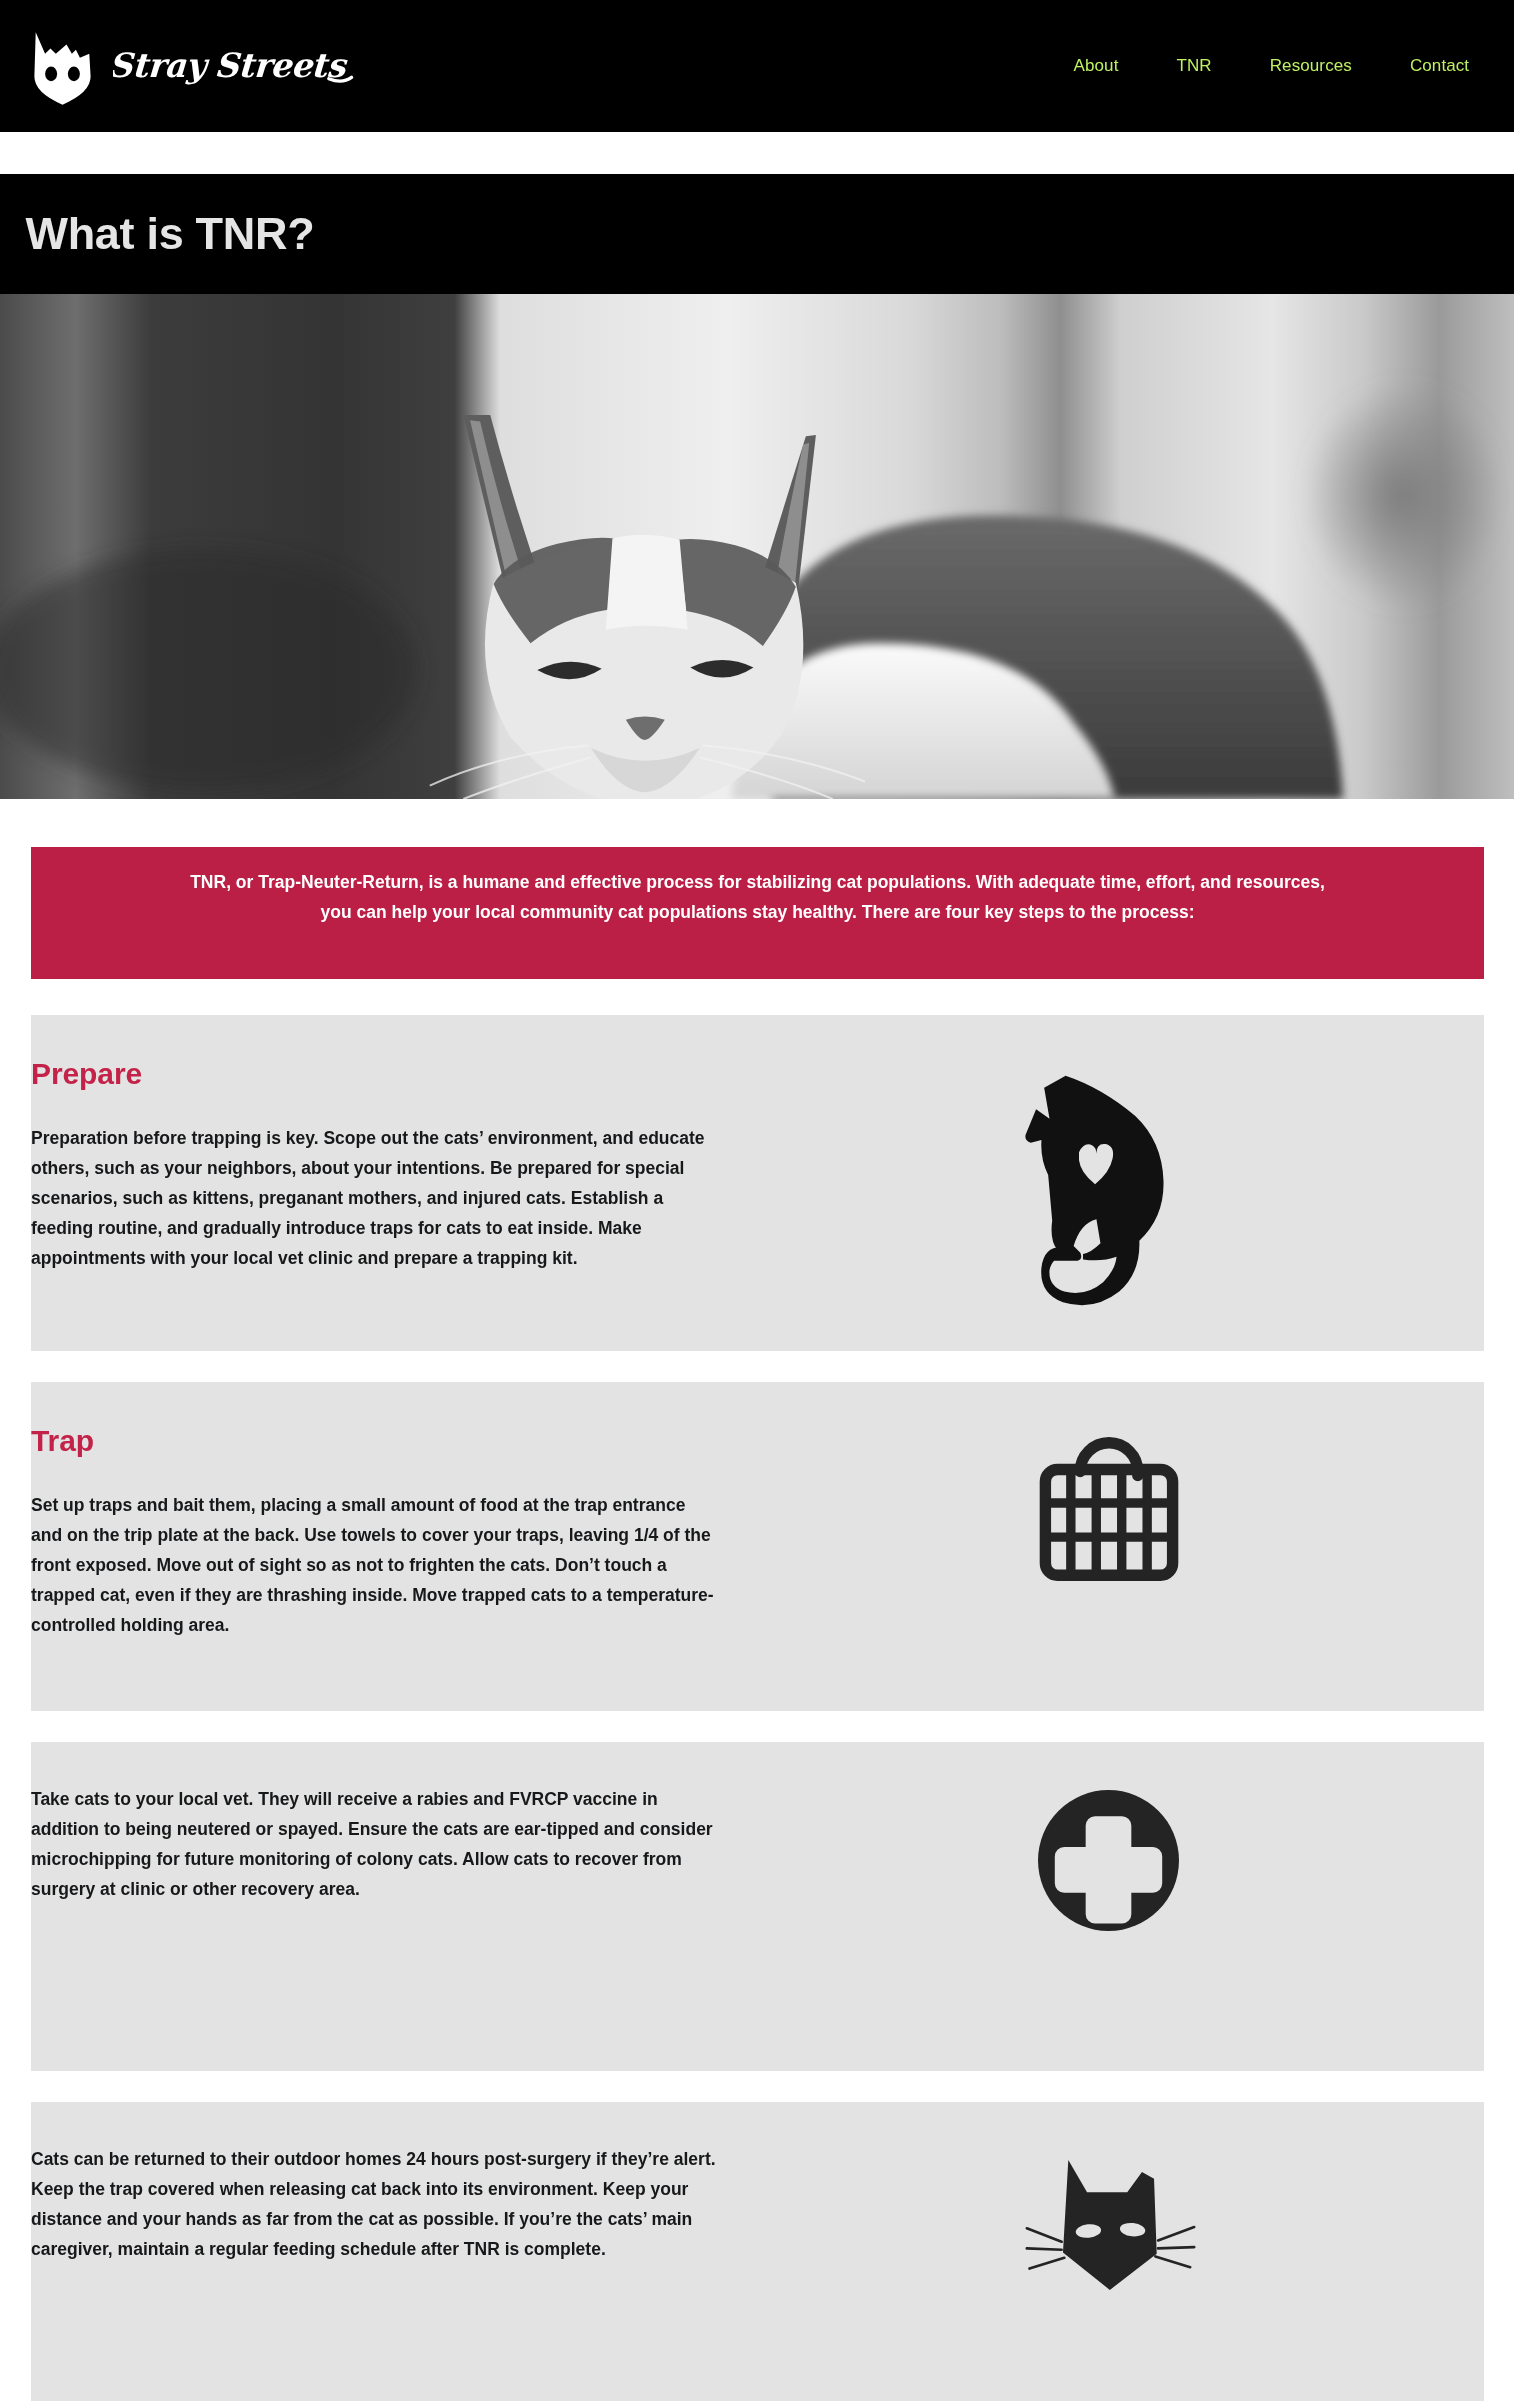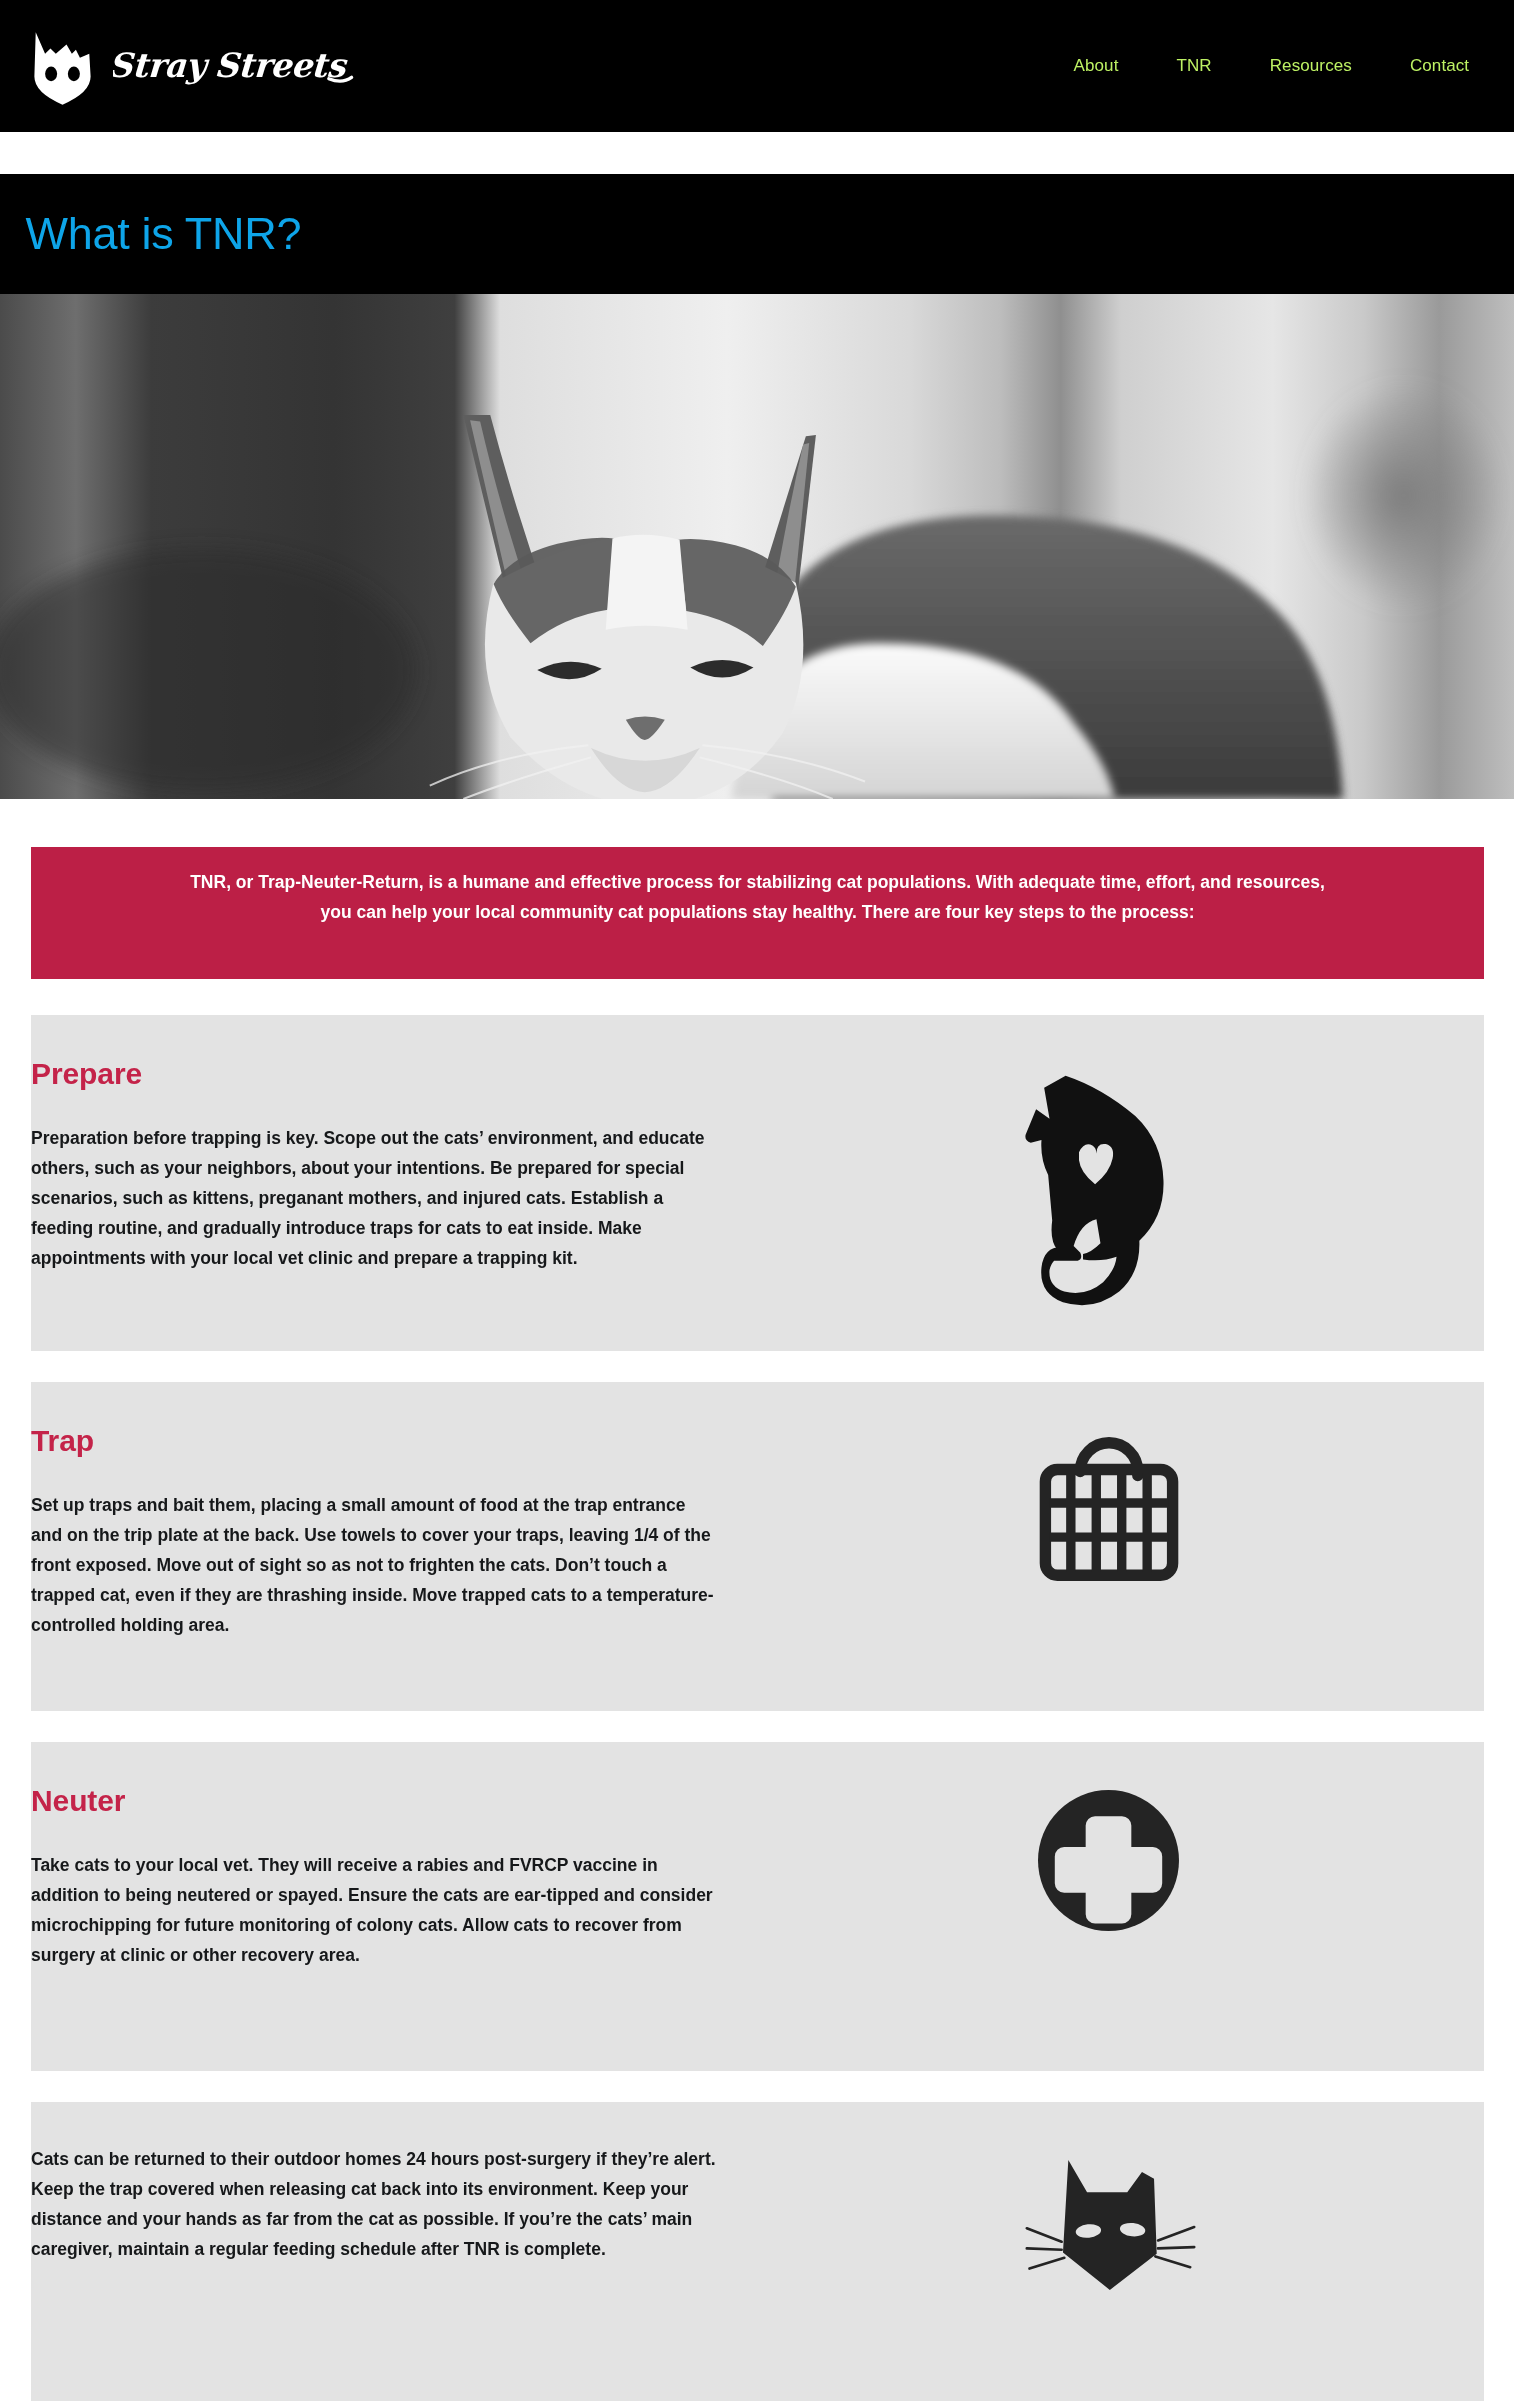--- a/index.html
+++ b/index.html
@@ -66,23 +66,23 @@
   .title-bar {
     width: 1515px;
     height: 120px;
     background: #000000;
     display: flex;
     align-items: center;
     padding-left: 25.5px;
   }
 
   .page-title {
-    color: #0ea5e9;
+    color: #e5e5e5;
     font-size: 45px;
-    font-weight: 400;
+    font-weight: 700;
     letter-spacing: -0.3px;
   }
 
   
   .hero {
     position: relative;
     width: 1515px;
     height: 505px;
     overflow: hidden;
     background: #6d6d6d;
@@ -318,21 +318,20 @@
             <line x1="172" y1="68" x2="172" y2="214"></line>
             <line x1="26" y1="112" x2="204" y2="112"></line>
             <line x1="26" y1="163" x2="204" y2="163"></line>
           </g>
         </svg>
       </div>
     </section>
 
     <section class="step-card">
       <div class="step-body">
-        <h2 class="step-heading">Neuter</h2>
         <p class="step-text">Take cats to your local vet. They will receive a rabies and FVRCP vaccine in addition to being neutered or spayed. Ensure the cats are ear-tipped and consider microchipping for future monitoring of colony cats. Allow cats to recover from surgery at clinic or other recovery area.</p>
       </div>
       <div class="step-figure">
         <svg width="145" height="145" viewBox="0 0 216 216" aria-hidden="true">
           <circle cx="108" cy="108" r="105" fill="#242424"></circle>
           <path d="M88 42 h40 a14 14 0 0 1 14 14 v32 h32 a14 14 0 0 1 14 14 v40
                    a14 14 0 0 1 -14 14 h-32 v32 a14 14 0 0 1 -14 14 h-40
                    a14 14 0 0 1 -14 -14 v-32 h-32 a14 14 0 0 1 -14 -14 v-40
                    a14 14 0 0 1 14 -14 h32 v-32 a14 14 0 0 1 14 -14 z" fill="#e3e3e3"></path>
         </svg>

